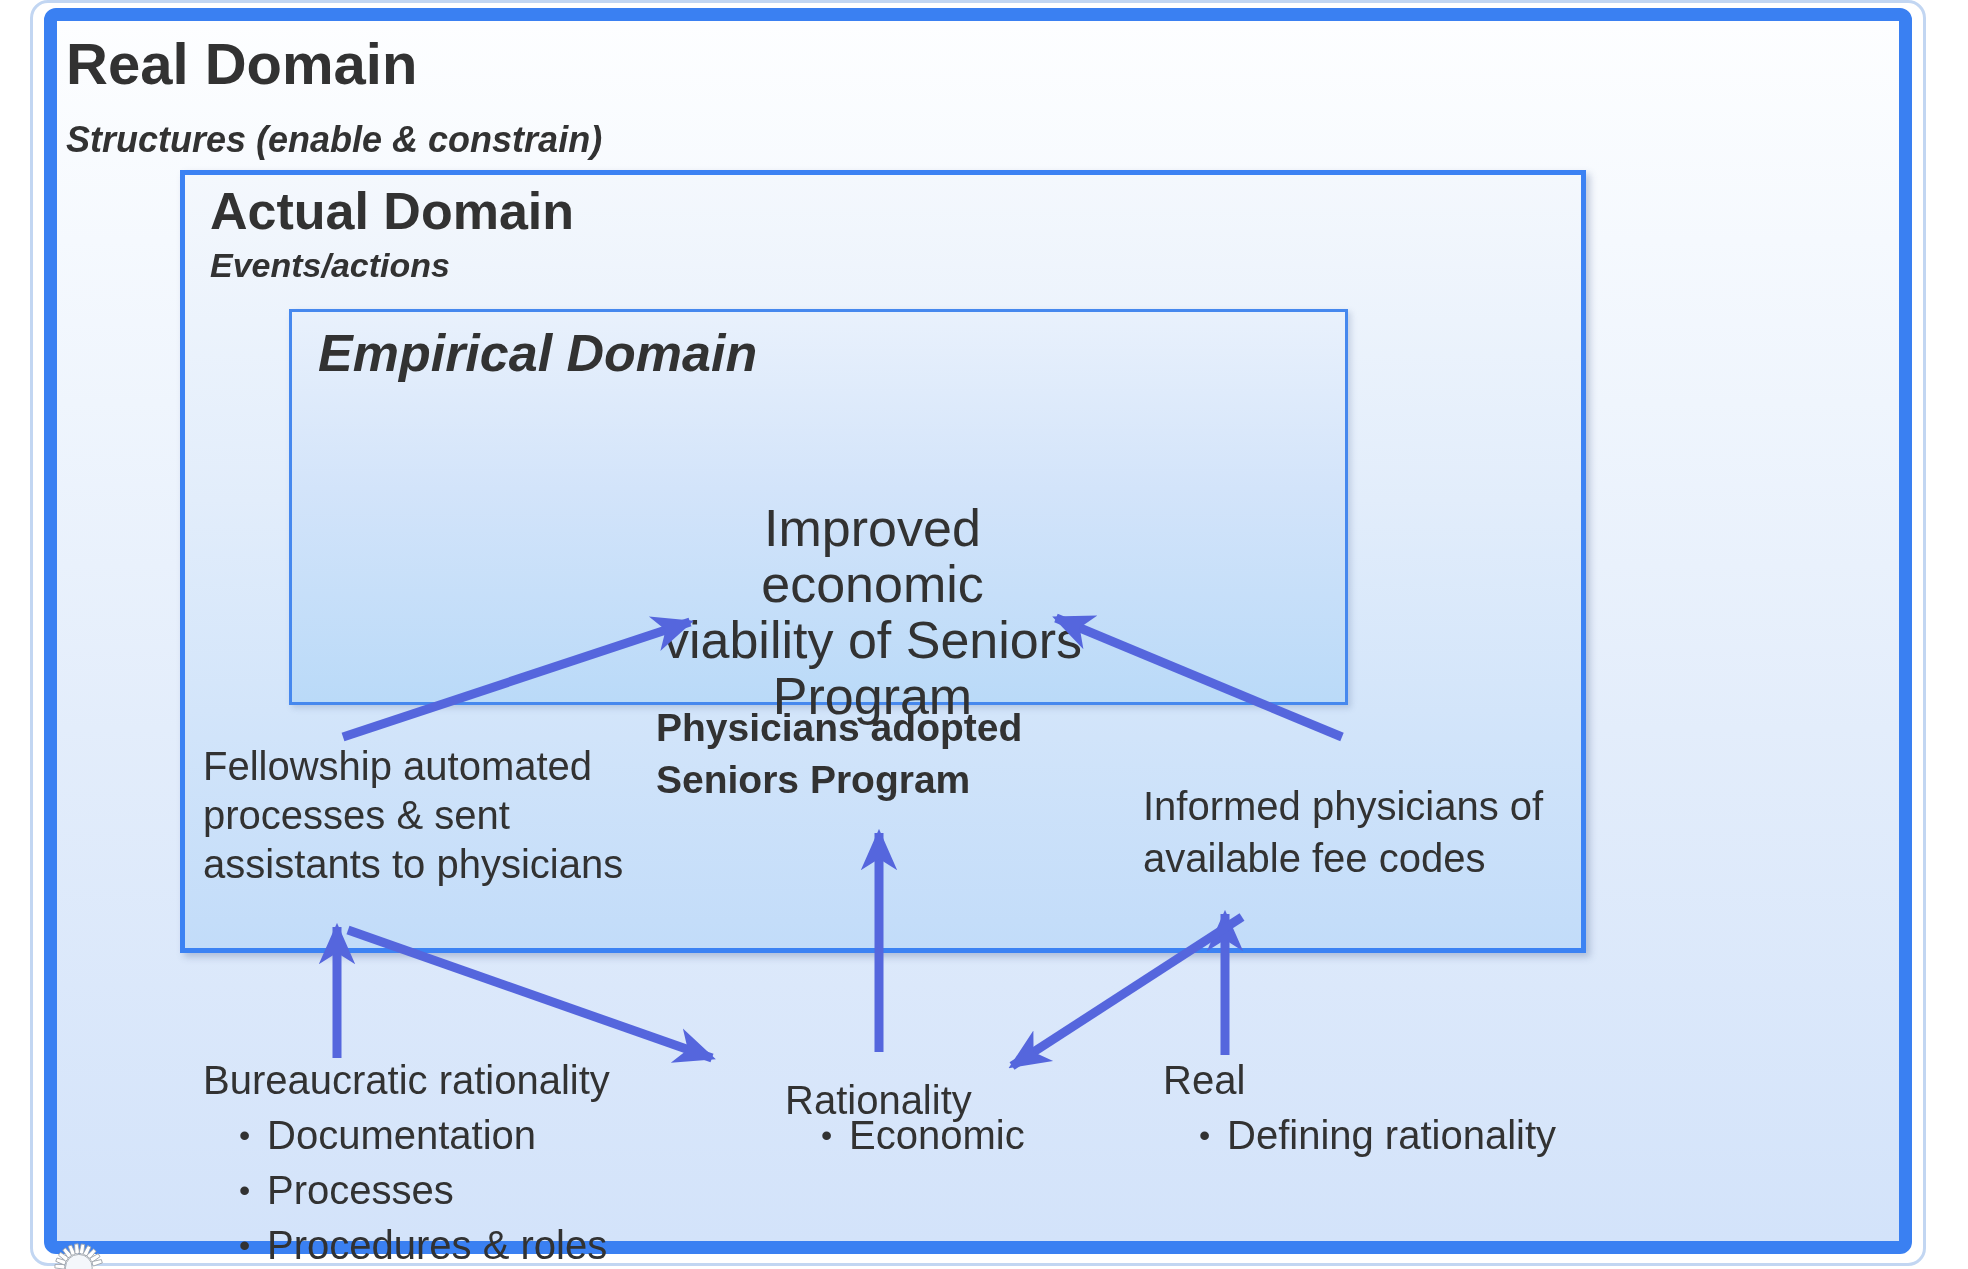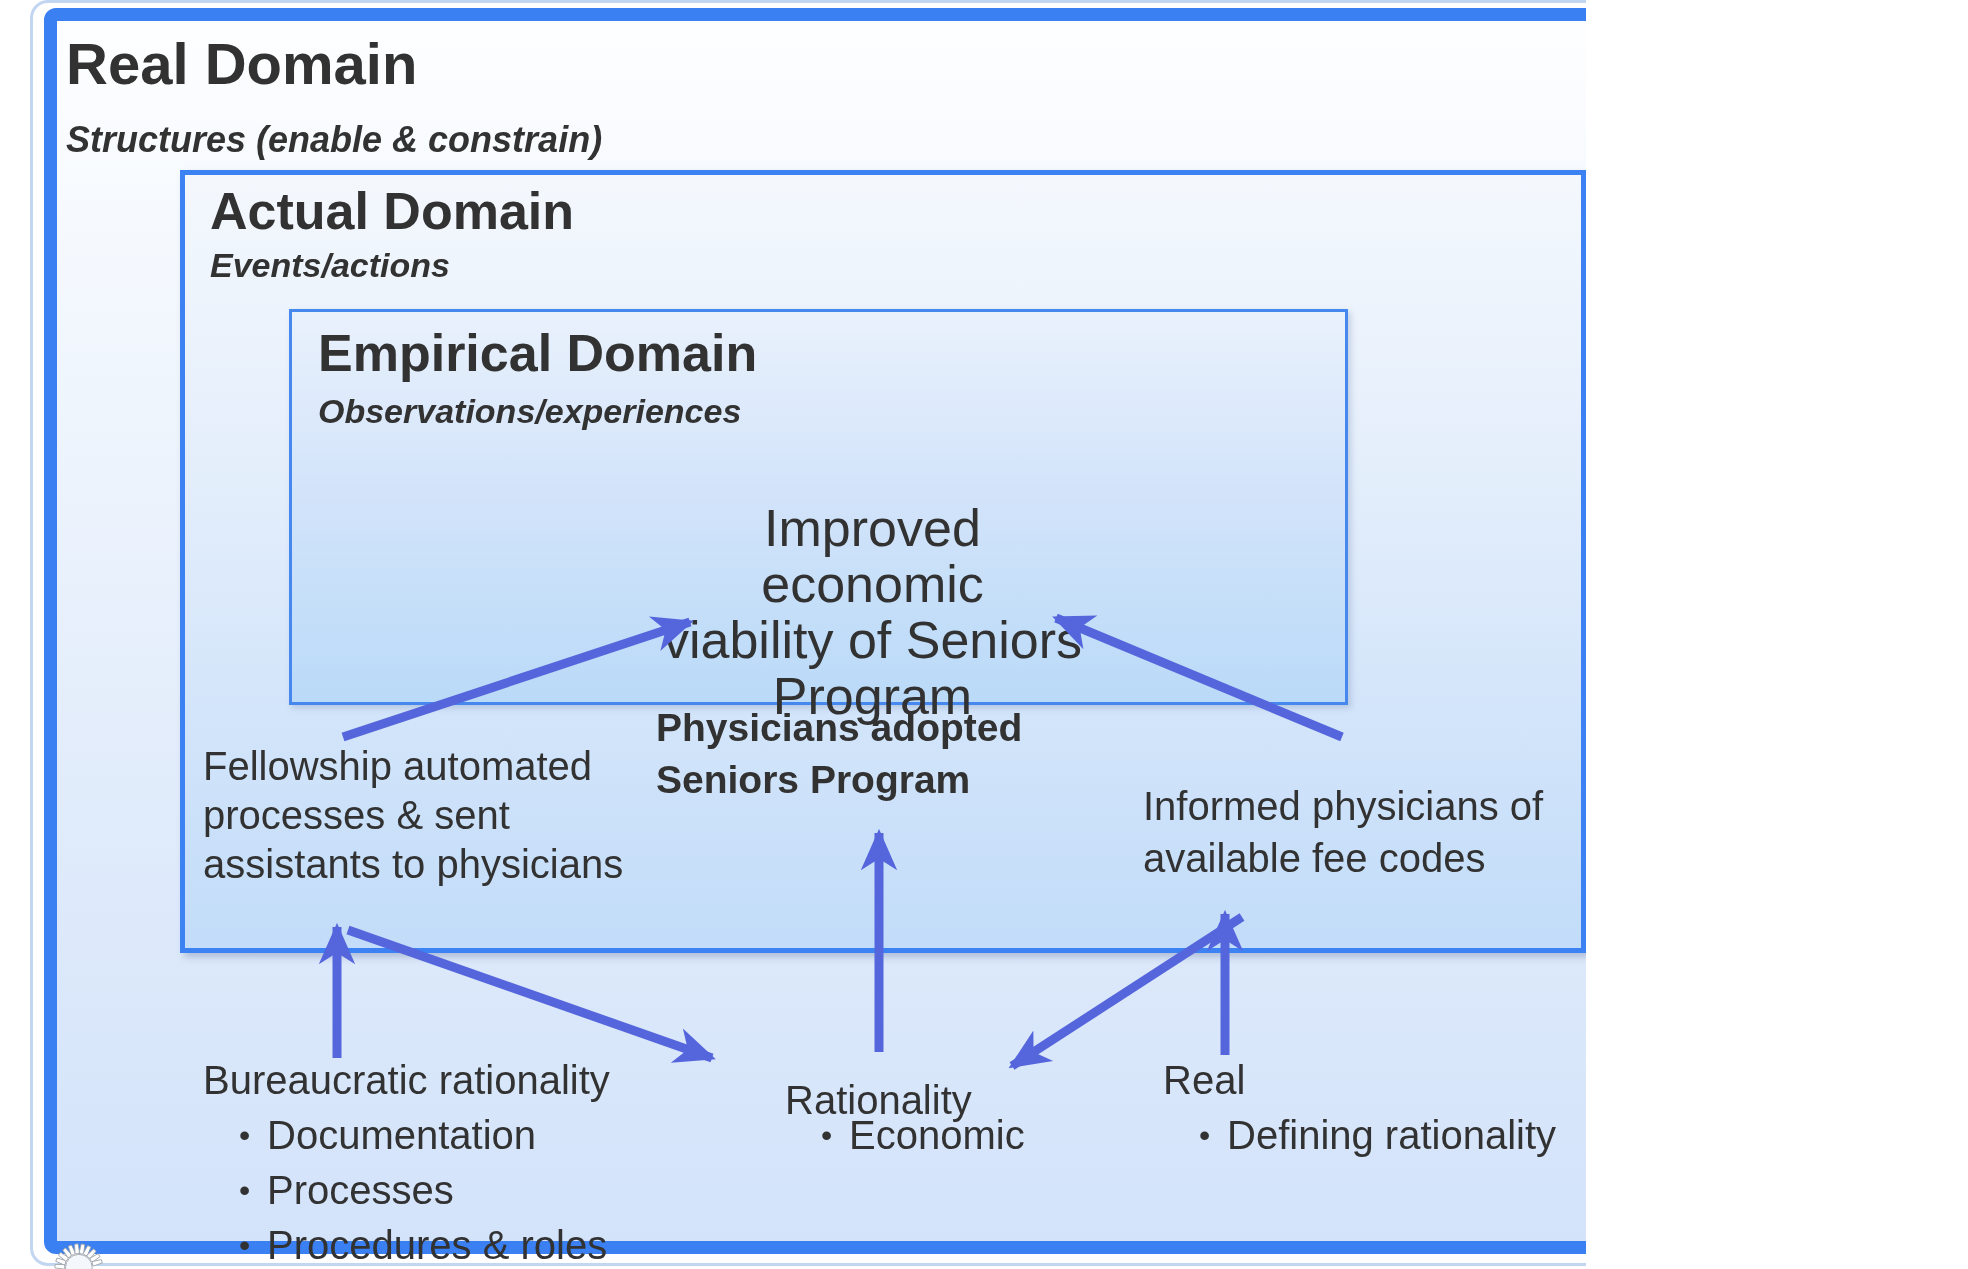--- a/index.html
+++ b/index.html
@@ -4,21 +4,21 @@
 <style>
   :root{
     --frame-blue:#3a80f2;
     --actual-border:#3c82f3;
     --empirical-border:#4688ee;
     --arrow:#5566dd;
     --text:#323232;
   }
   html,body{margin:0;padding:0;background:#ffffff;}
   #canvas{
-    position:relative;width:1586px;height:1269px;overflow:hidden;
+    position:relative;width:1968px;height:1269px;overflow:hidden;
     background:#ffffff;
     font-family:"Liberation Sans","DejaVu Sans",sans-serif;
     color:var(--text);
   }
   
   .outer-thin{
     position:absolute;left:30px;top:0px;width:1890px;height:1260px;
     border:3px solid #c2d6f2;border-radius:18px;background:transparent;
   }
   
@@ -39,21 +39,21 @@
     background:linear-gradient(180deg,#e9f1fc 0%,#d3e4fa 45%,#badaf8 100%);
     box-shadow:3px 3px 6px rgba(70,90,140,0.22);
   }
   .t{position:absolute;white-space:pre-line;}
   .domain-title{font-weight:bold;line-height:1.12;}
   .domain-sub{font-weight:bold;font-style:italic;line-height:1.15;}
   #real-title{left:66px;top:32px;font-size:58px;}
   #real-sub{left:66px;top:119px;font-size:36px;}
   #actual-title{left:210px;top:182px;font-size:52px;}
   #actual-sub{left:210px;top:246px;font-size:34px;}
-  #empirical-title{left:318px;top:324px;font-size:52px;}
+  #empirical-title{left:318px;top:324px;font-size:52px;font-style:italic;}
   #empirical-sub{left:318px;top:392px;font-size:34px;}
   #improved{left:650px;top:500px;width:445px;text-align:center;font-size:52px;line-height:56px;}
   #physicians{left:656px;top:702px;width:460px;text-align:left;font-size:39px;line-height:52px;font-weight:bold;}
   #fellowship{left:203px;top:742px;font-size:40px;line-height:49px;}
   #informed{left:1143px;top:780px;font-size:40px;line-height:52px;}
   .group-title{position:absolute;top:1058px;font-size:40px;line-height:44px;}
   .group-list{position:absolute;top:1108px;margin:0;padding:0;list-style:none;font-size:40px;line-height:55px;}
   .group-list li{position:relative;padding-left:28px;}
   .group-list li::before{content:"•";position:absolute;left:0;top:0;font-size:32px;}
   #group-bureaucratic-title{left:203px;text-align:right;}
@@ -76,21 +76,20 @@
   <div class="actual-box"></div>
   <div class="empirical-box"></div>
 
   <div class="t domain-title" id="real-title">Real Domain</div>
   <div class="t domain-sub" id="real-sub">Structures (enable &amp; constrain)</div>
 
   <div class="t domain-title" id="actual-title">Actual Domain</div>
   <div class="t domain-sub" id="actual-sub">Events/actions</div>
 
   <div class="t domain-title" id="empirical-title">Empirical Domain</div>
-  <div class="t domain-sub" id="empirical-sub">Observations/experiences</div>
 
   <div class="t" id="improved">Improved economic
 viability of Seniors
 Program</div>
 
   <div class="t" id="physicians">Physicians adopted
 Seniors Program</div>
 
   <div class="t" id="fellowship">Fellowship automated
 processes &amp; sent

